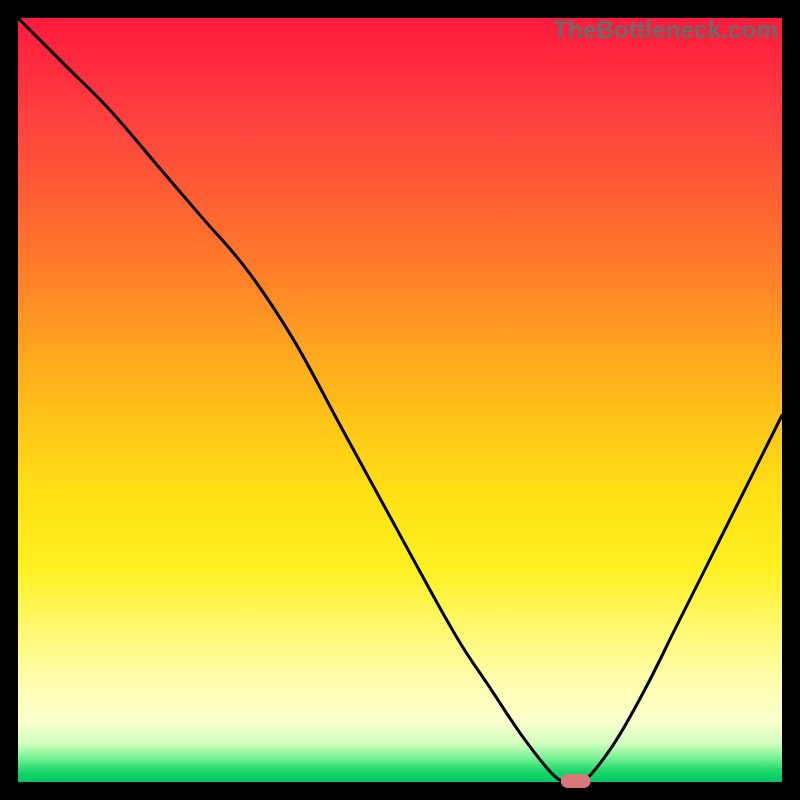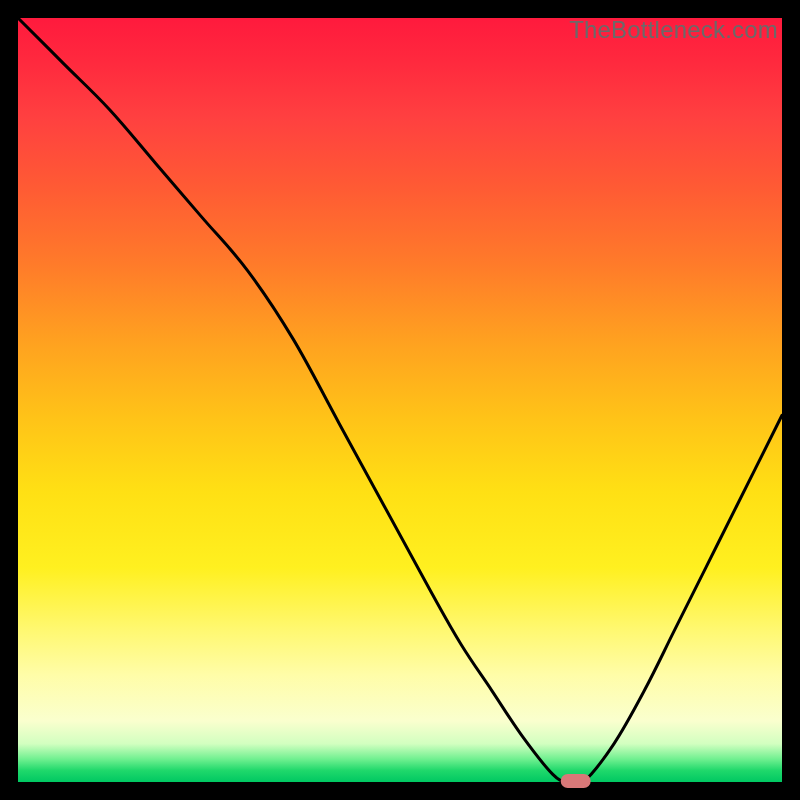--- a/index.html
+++ b/index.html
@@ -51,21 +51,21 @@
     height: 764px;
     overflow: visible;
   }
   .watermark {
     position: absolute;
     top: -2px;
     right: 4px;
     color: #6a6a6a;
     font-size: 24px;
     letter-spacing: 0.2px;
-    font-weight: 400;
+    font-weight: 700;
     user-select: none;
   }
 </style>
 </head>
 <body>
 
 <div class="frame">
   <div class="plot-area">
     <div class="watermark">TheBottleneck.com</div>
     <svg id="curve-svg" viewBox="0 0 764 764" preserveAspectRatio="none">

